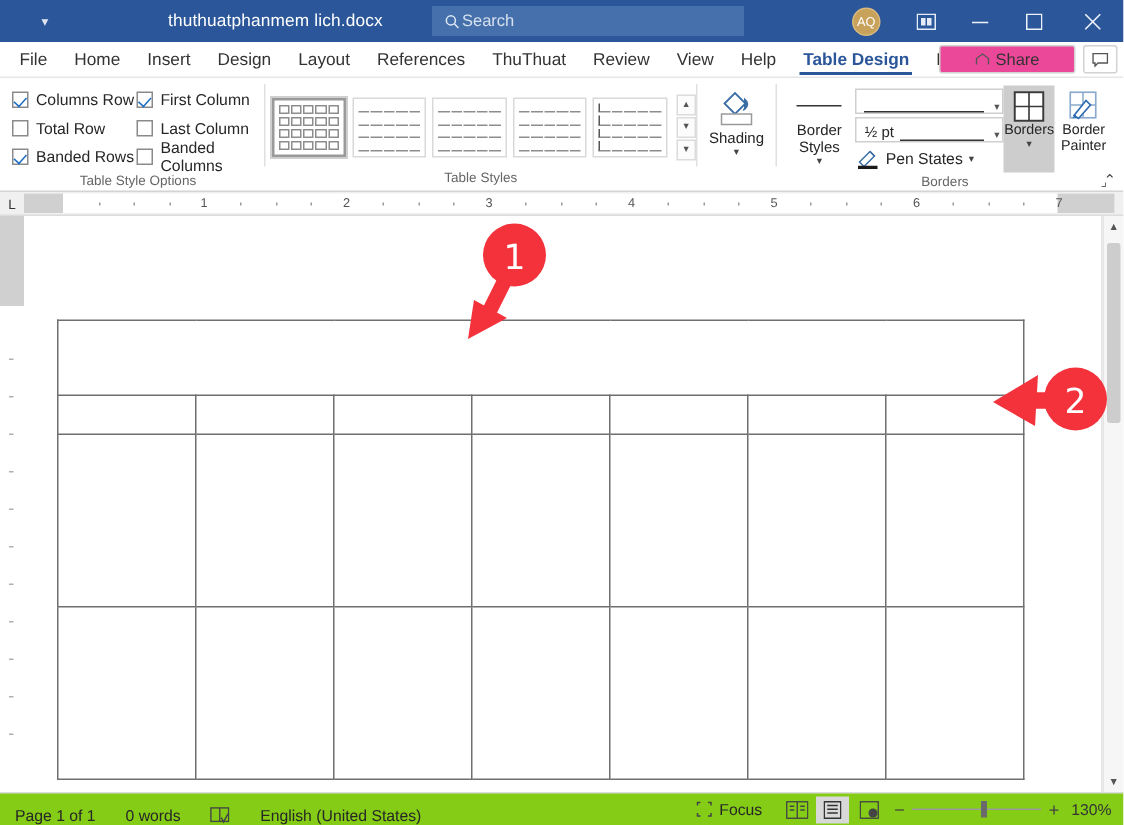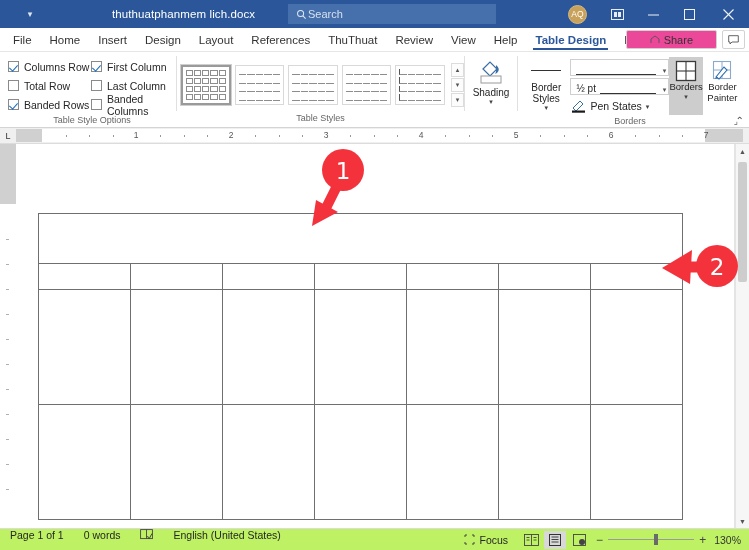--- a/index.html
+++ b/index.html
@@ -390,24 +390,24 @@
   .sc-arrow {
     position: absolute; left: 0; right: 0;
     height: 14px;
     display: flex; align-items: center; justify-content: center;
     font-size: 7px; color: #555;
   }
 
   
   .statusbar {
     height: 22px;
-    background: #bef264;
+    background: #84cc16;
     border-top: 1px solid #dcdcdc;
     display: flex;
-    align-items: flex-start;
+    align-items: flex-end;
     font-size: 10.5px;
     color: #262626;
     position: relative;
   }
   .sb-item { padding: 0 10px; white-space: nowrap; display: flex; align-items: center; gap: 5px;}
   .sb-right {
     position: absolute; right: 4px; top: 0; height: 100%;
     display: flex; align-items: center; gap: 2px;
   }
   .view-btn {

